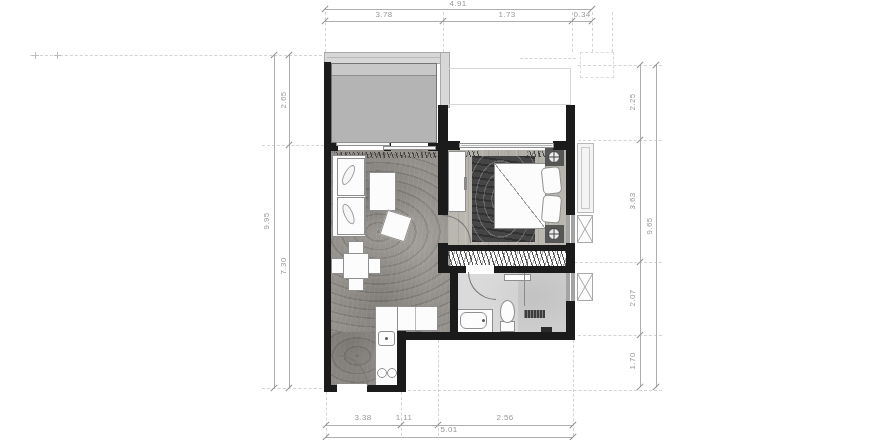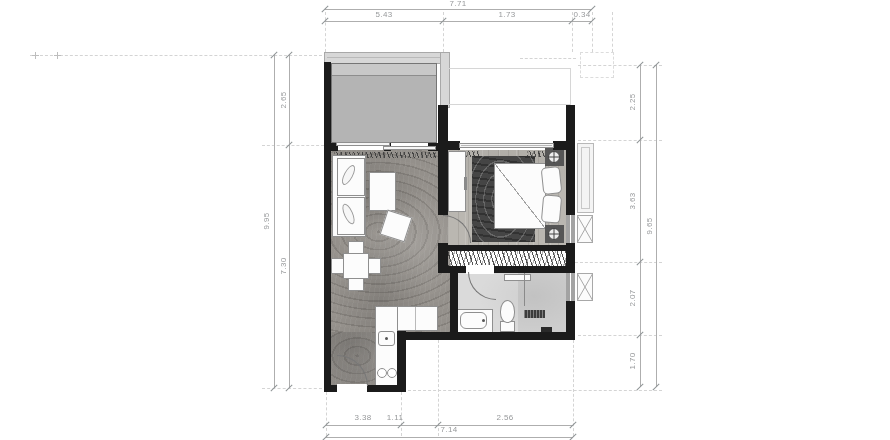--- a/index.html
+++ b/index.html
@@ -231,30 +231,30 @@
   <div class="tick" style="left:640px;top:387px"></div>
   <div class="tick" style="left:656px;top:65px"></div>
   <div class="tick" style="left:656px;top:387px"></div>
   <div class="tick" style="left:326px;top:425px"></div>
   <div class="tick" style="left:401px;top:425px"></div>
   <div class="tick" style="left:438px;top:425px"></div>
   <div class="tick" style="left:573px;top:425px"></div>
   <div class="tick" style="left:326px;top:437px"></div>
   <div class="tick" style="left:573px;top:437px"></div>
 
-  <span class="dim" style="left:458px;top:4px">7.71</span>
-  <span class="dim" style="left:384px;top:15px">5.43</span>
+  <span class="dim" style="left:458px;top:4px">4.91</span>
+  <span class="dim" style="left:384px;top:15px">3.78</span>
   <span class="dim" style="left:507px;top:15px">1.73</span>
   <span class="dim" style="left:582px;top:15px">0.34</span>
   <span class="dim v" style="left:267px;top:221px">9.95</span>
   <span class="dim v" style="left:284px;top:100px">2.65</span>
   <span class="dim v" style="left:284px;top:266px">7.30</span>
   <span class="dim v" style="left:633px;top:102px">2.25</span>
   <span class="dim v" style="left:633px;top:201px">3.63</span>
   <span class="dim v" style="left:633px;top:298px">2.07</span>
   <span class="dim v" style="left:633px;top:361px">1.70</span>
   <span class="dim v" style="left:650px;top:226px">9.65</span>
   <span class="dim" style="left:363px;top:418px">3.38</span>
-  <span class="dim" style="left:395px;top:418px">1.11</span>
+  <span class="dim" style="left:404px;top:418px">1.11</span>
   <span class="dim" style="left:505px;top:418px">2.56</span>
-  <span class="dim" style="left:449px;top:430px">7.14</span>
+  <span class="dim" style="left:449px;top:430px">5.01</span>
 
 </div>
 
 </body></html>

